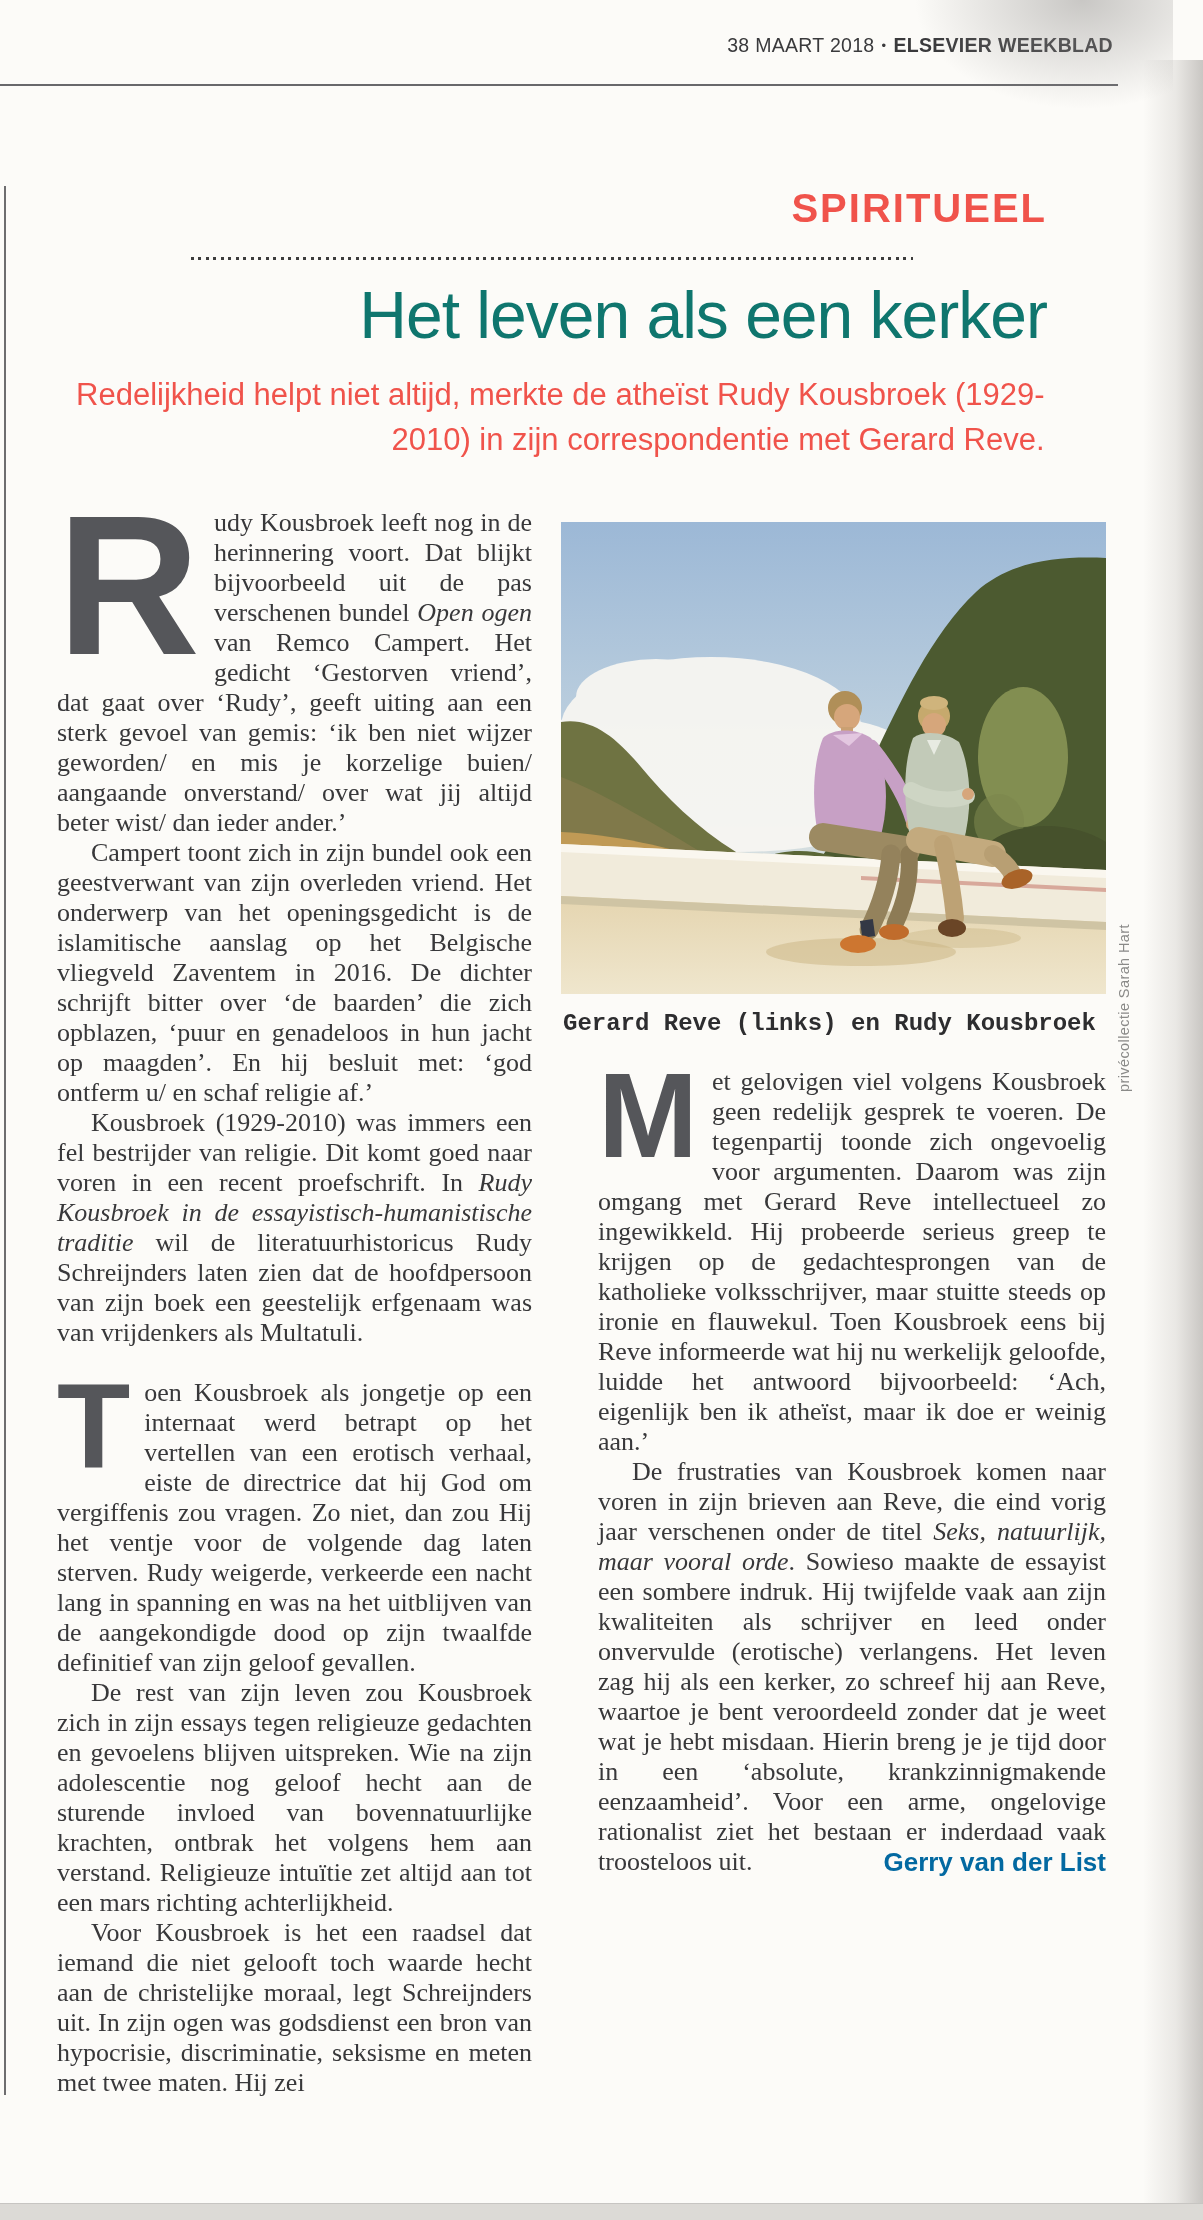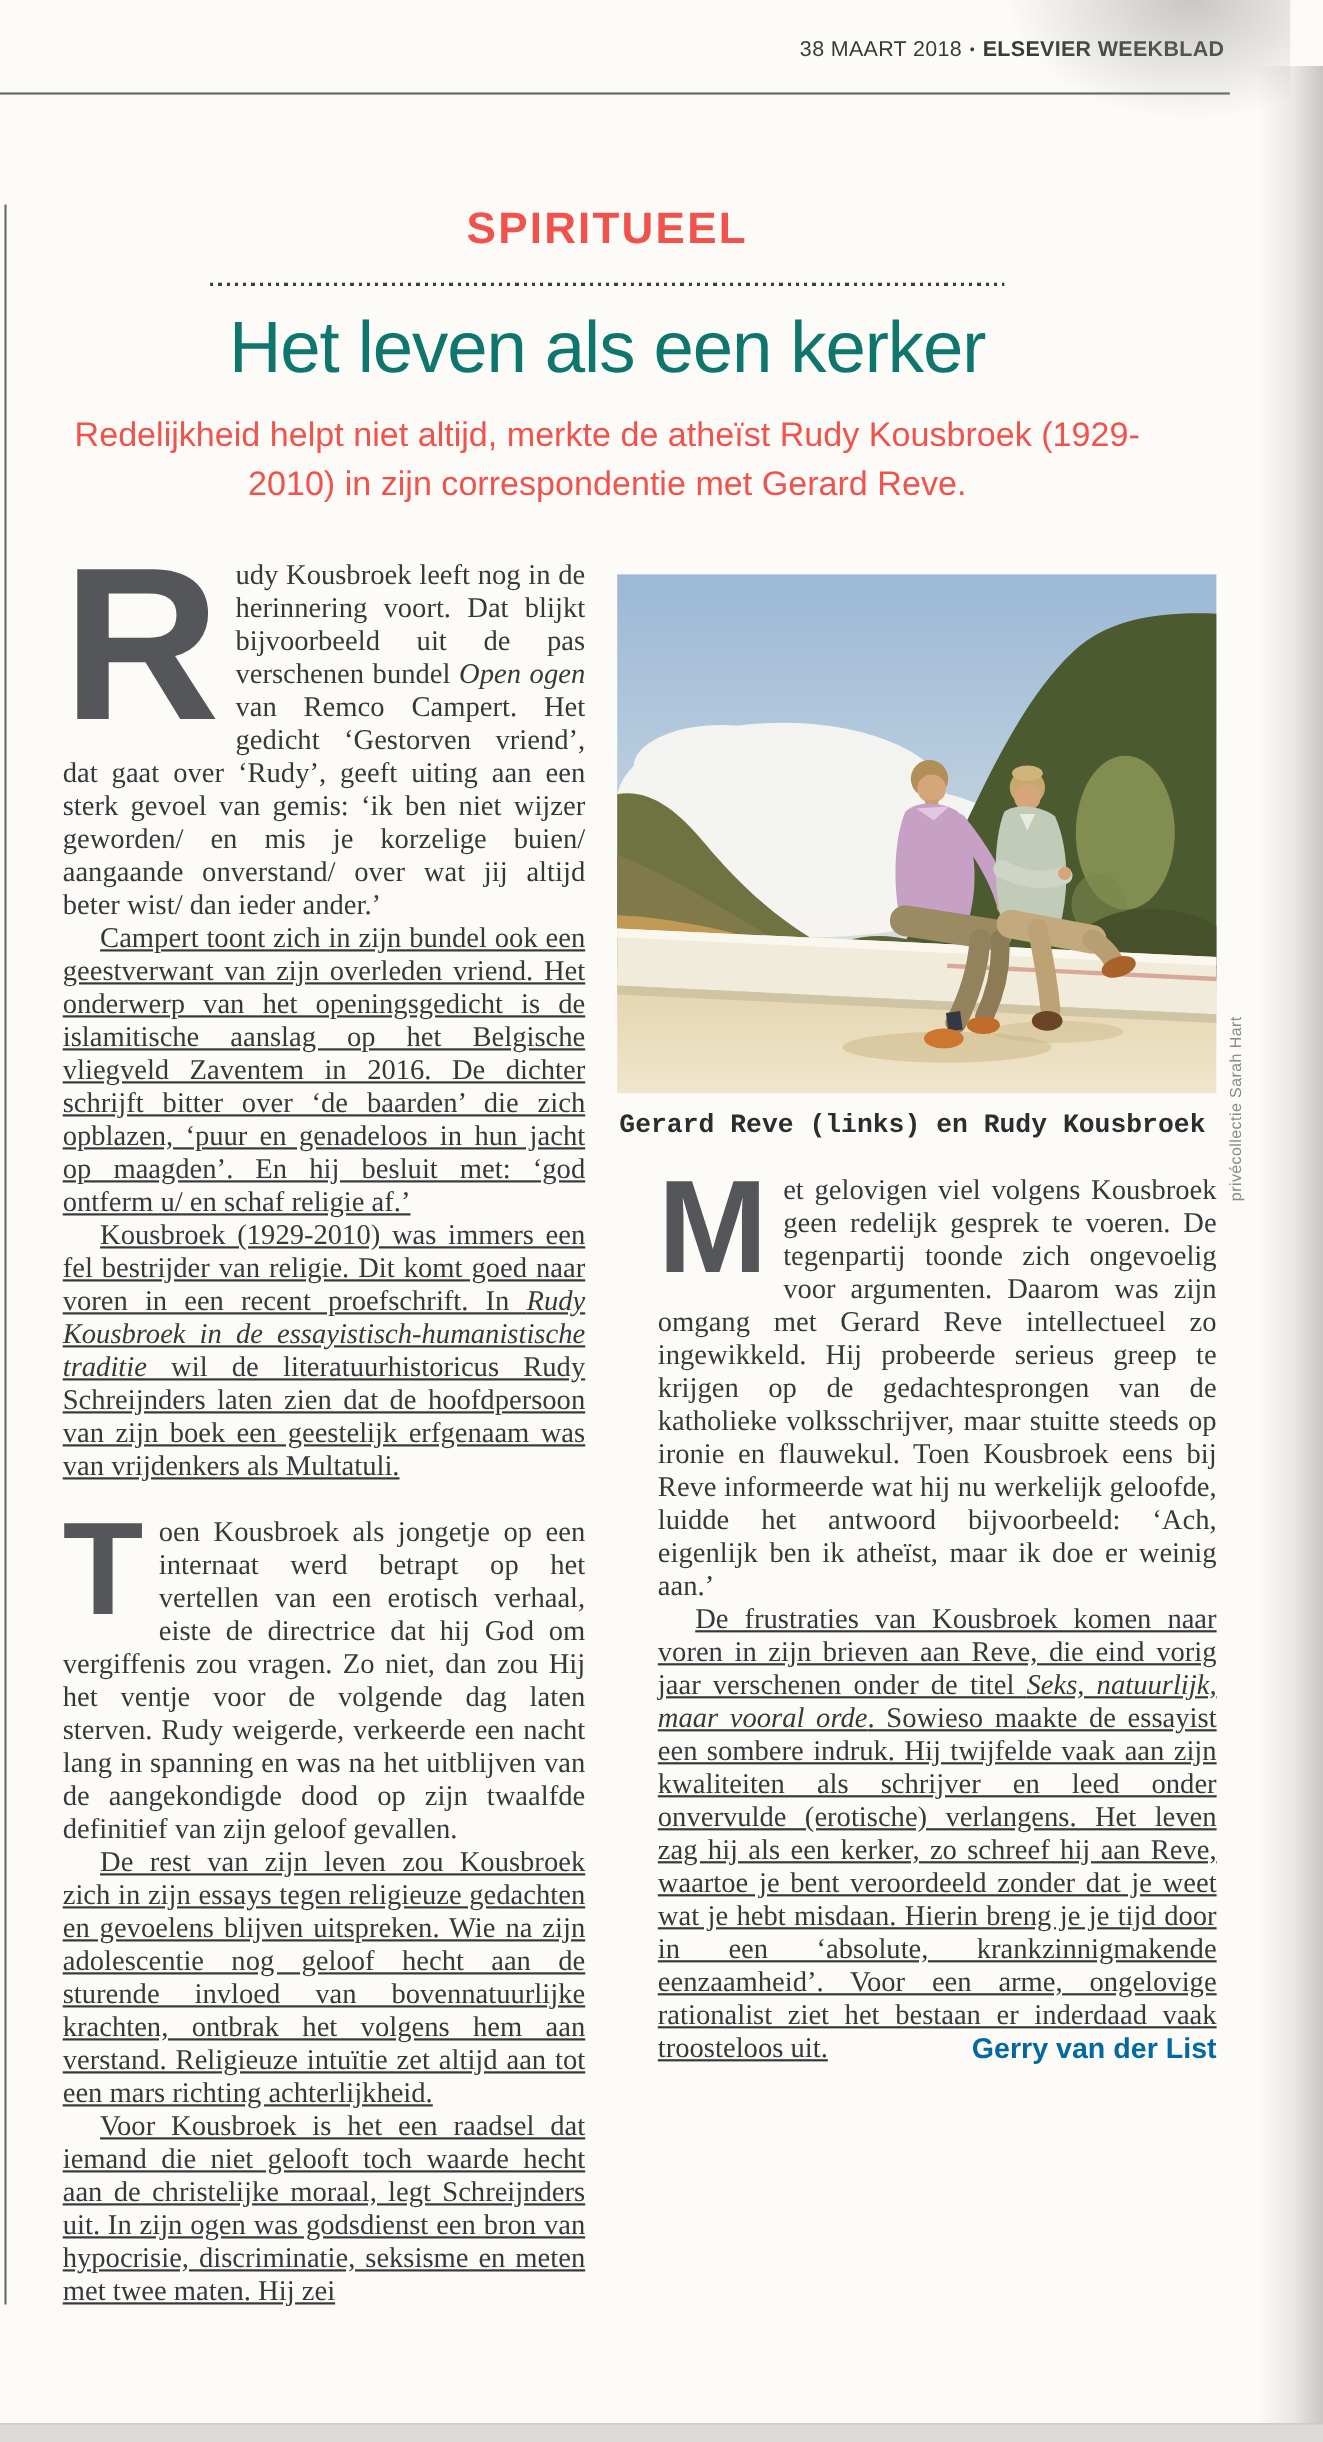--- a/index.html
+++ b/index.html
@@ -20,36 +20,36 @@
   .bottom-band{position:absolute;bottom:0;left:0;width:100%;height:16px;background:#dcdad6;border-top:1px solid #c7c5c2;}
 
   
   .masthead{position:absolute;top:34px;right:90px;font-family:"Liberation Sans",sans-serif;
     font-size:19.5px;letter-spacing:.3px;color:#3a3a3c;white-space:nowrap;}
   .mh-sep{font-size:13px;vertical-align:2px;margin:0 7px;}
   .mh-mag{font-weight:bold;}
 
   
   .content{padding:186px 90px 0 57px;position:relative;}
-  .head{width:990px;text-align:center;}
+  .head{width:990px;text-align:right;}
   .rubric{font-family:"Liberation Sans",sans-serif;font-weight:bold;font-size:40px;line-height:45px;
     letter-spacing:2px;color:#f0534b;}
   .dotted-rule{width:722px;height:3px;margin:26px auto 0;
     background:repeating-linear-gradient(90deg,#3d3d3d 0 3px,transparent 3px 7.5px);}
   .title{margin:20px 0 0;font-family:"Liberation Sans",sans-serif;font-weight:500;
     font-size:66px;line-height:70px;color:#0f766e;letter-spacing:-1px;}
   .subtitle{margin:22px auto 16px;font-family:"Liberation Sans",sans-serif;font-weight:500;
     font-size:31px;line-height:45px;color:#f0534b;max-width:985px;}
 
   
   .article{margin-top:46px;display:flex;gap:66px;}
   .col-left{width:475px;flex:none;}
   .col-right{width:508px;flex:none;}
   .bp{margin:0;font-size:26px;line-height:30px;text-align:justify;hyphens:auto;-webkit-hyphens:auto;}
-  .bp.ind{text-indent:34px;text-decoration:underline;}
+  .bp.ind{text-indent:34px;}
   .bp.sgap{margin-top:30px;}
   .it{font-style:italic;margin-top:23px;}
   .dc{display:block;float:left;font-family:"Liberation Sans",sans-serif;font-weight:bold;
     color:#55565a;margin:3px 14px 0 0;}
   .dc.xl{font-size:198px;line-height:150px;height:150px;}
   .dc.md{font-size:120px;line-height:90px;height:90px;}
   .byline{float:right;font-family:"Liberation Sans",sans-serif;font-weight:bold;
     font-size:26px;color:#0369a1;line-height:30px;}
 
   

